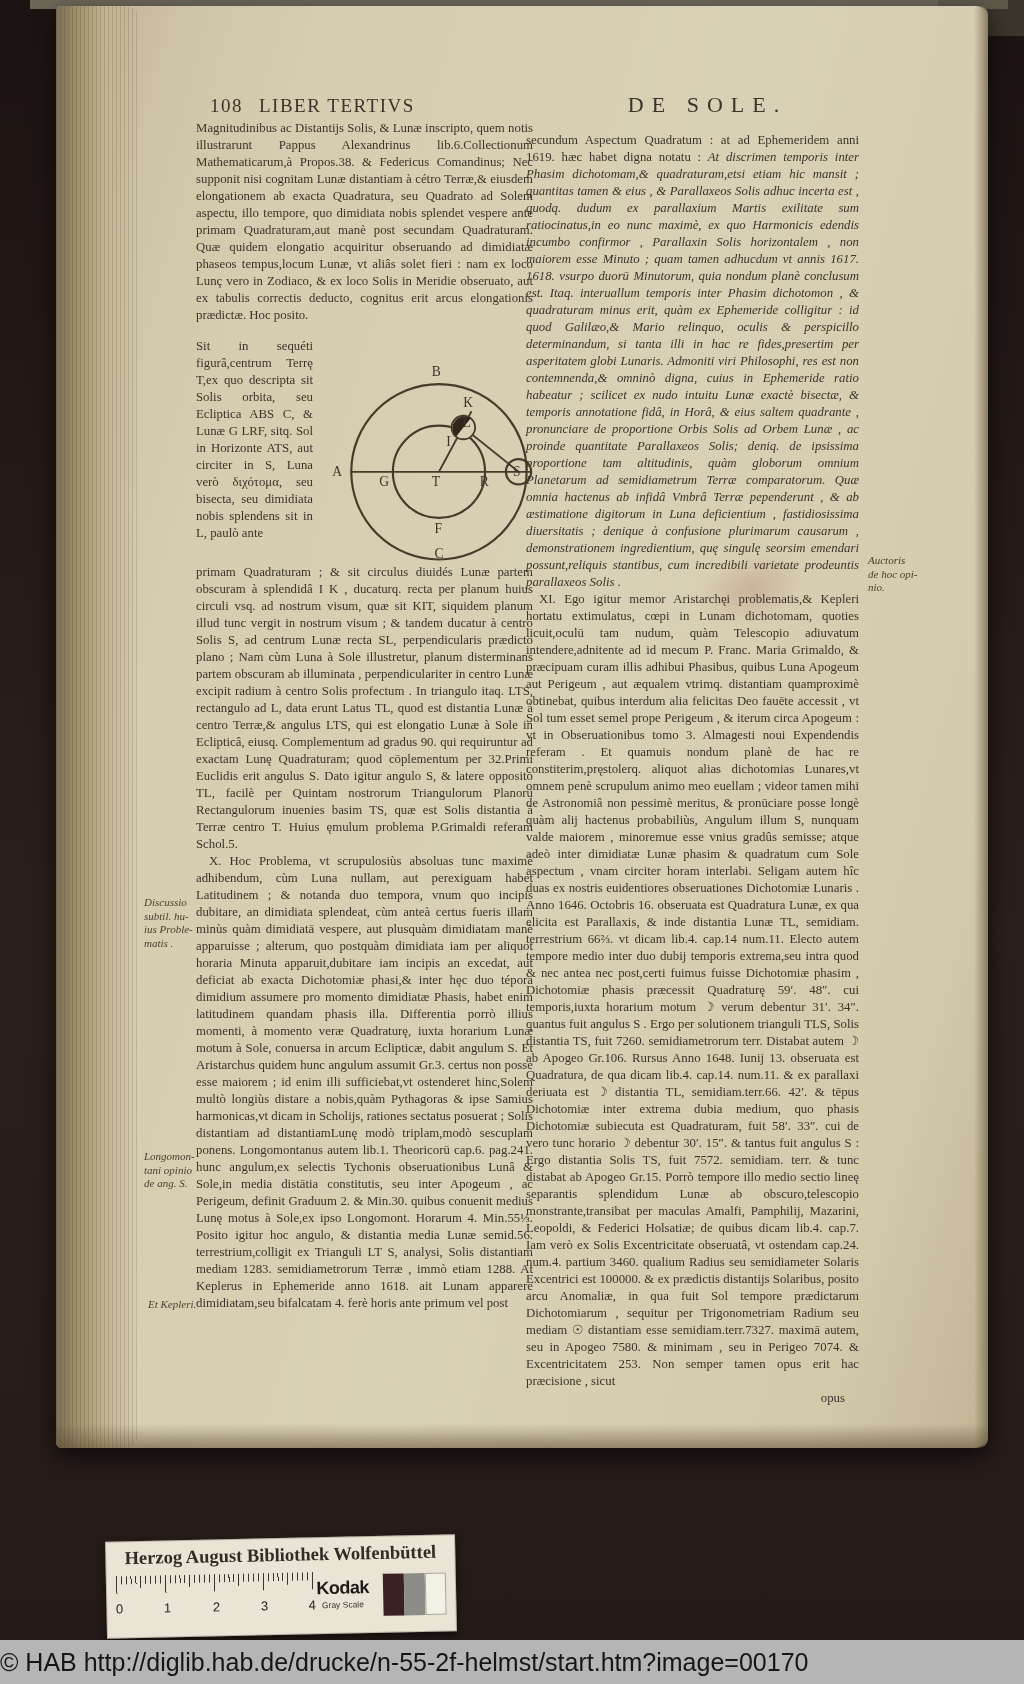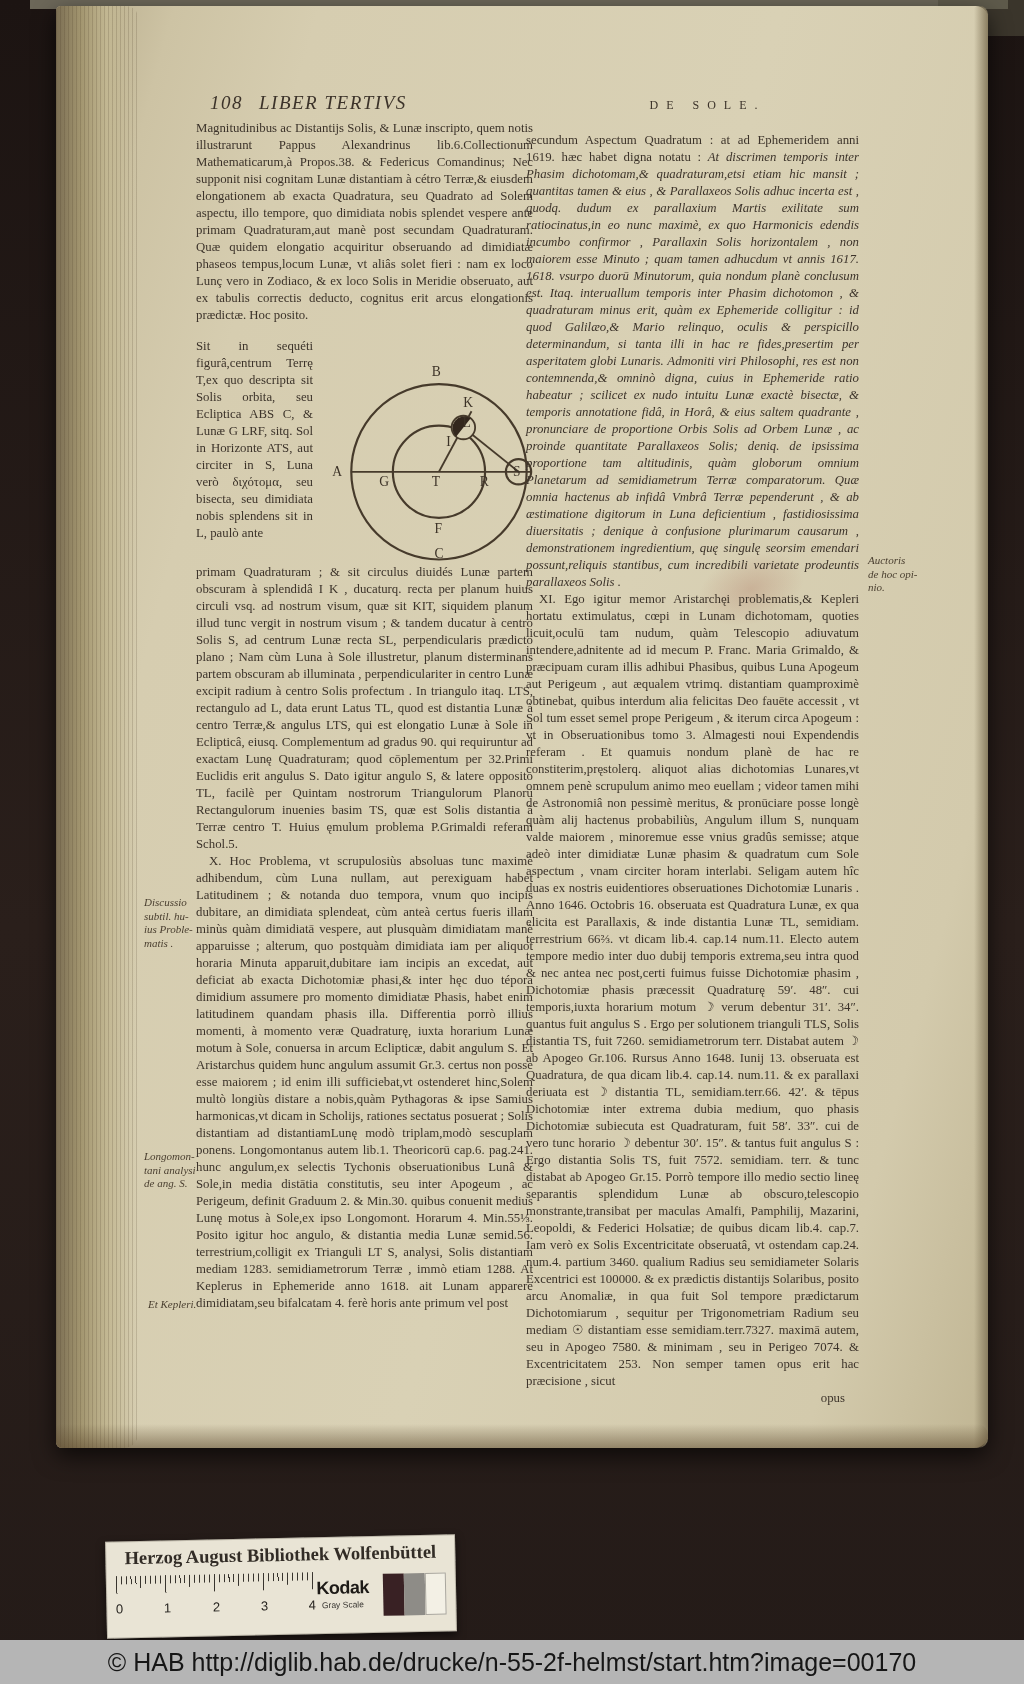--- a/index.html
+++ b/index.html
@@ -26,22 +26,22 @@
     background:linear-gradient(270deg,#8a7e61 0%,rgba(214,205,176,0) 100%);}
   .edge-bottom{position:absolute;left:0;right:0;bottom:0;height:24px;border-radius:inherit;
     background:linear-gradient(0deg,rgba(92,73,46,.55),rgba(92,73,46,0));}
   .stain{position:absolute;left:640px;top:548px;width:110px;height:70px;
     background:radial-gradient(ellipse at center,rgba(146,62,48,.20),rgba(146,62,48,0) 70%);
     transform:rotate(-18deg);}
 
   
   .textblock{position:absolute;left:140px;top:86px;width:678px;color:#3c332a;}
   .pagehead{display:flex;align-items:baseline;}
-  .ph-left{width:340px;display:flex;gap:16px;font-style:italic;font-size:19px;letter-spacing:1.5px;padding-left:14px;box-sizing:border-box;}
-  .ph-right{width:333px;margin-left:5px;text-align:center;font-size:12px;letter-spacing:8px;}
+  .ph-left{width:340px;display:flex;gap:16px;font-size:19px;letter-spacing:1.5px;padding-left:14px;box-sizing:border-box;}
+  .ph-right{width:333px;margin-left:5px;text-align:center;font-size:22px;letter-spacing:8px;}
   .col{position:absolute;top:28px;font-size:12.8px;line-height:17px;text-align:justify;}
   .col-left{left:0;width:337px;}
   .col-right{left:330px;width:333px;margin-top:12px;}
   .col p{margin:0;}
   .indent{text-indent:13px;}
   .ital{font-style:italic;}
   .fig-row{display:flex;margin-top:14px;}
   .fig-side{width:117px;margin-right:3px;}
   .fig-box{flex:1;}
   svg.diagram{display:block;width:217px;height:226px;}
@@ -76,21 +76,21 @@
   .kodak-word{font-family:"Liberation Sans",sans-serif;font-weight:bold;font-size:18px;letter-spacing:-.5px;color:#1d1a17;}
   .grayscale-word{font-family:"Liberation Sans",sans-serif;font-size:8.5px;color:#3a3733;margin-top:1px;}
   .swatches{display:flex;margin-top:3px;margin-left:6px;}
   .sw{width:21px;height:42px;}
   .sw-dark{background:#392124;}
   .sw-gray{background:#8e8c87;}
   .sw-white{background:#f3f0e5;border:1px solid #a9a69e;box-sizing:border-box;}
 
   
   .caption{position:absolute;left:0;bottom:0;width:100%;height:44px;background:#b5b5b5;
-    display:flex;align-items:center;justify-content:center;
+    display:flex;align-items:center;
     font-family:"Liberation Sans",sans-serif;font-size:25px;color:#161616;}
 </style>
 </head>
 <body>
 
 <div class="scan-strip"></div>
 <div class="scan-patch"></div>
 
 <div class="page">
   <div class="edge-left"></div>
@@ -144,21 +144,21 @@
       <p class="para indent">XI. Ego igitur memor Aristarchęi problematis,&amp; Kepleri hortatu extimulatus, cœpi in Lunam dichotomam, quoties licuit,oculū tam nudum, quàm Telescopio adiuvatum intendere,adnitente ad id mecum P. Franc. Maria Grimaldo, &amp; præcipuam curam illis adhibui Phasibus, quibus Luna Apogeum aut Perigeum , aut æqualem vtrimq. distantiam quamproximè obtinebat, quibus interdum alia felicitas Deo fauēte accessit , vt Sol tum esset semel prope Perigeum , &amp; iterum circa Apogeum : vt in Obseruationibus tomo 3. Almagesti noui Expendendis referam . Et quamuis nondum planè de hac re constiterim,pręstolerq. aliquot alias dichotomias Lunares,vt omnem penè scrupulum animo meo euellam ; videor tamen mihi de Astronomiâ non pessimè meritus, &amp; pronūciare posse longè quàm alij hactenus probabiliùs, Angulum illum S, nunquam valde maiorem , minoremue esse vnius gradûs semisse; atque adeò inter dimidiatæ Lunæ phasim &amp; quadratum cum Sole aspectum , vnam circiter horam interlabi. Seligam autem hîc duas ex nostris euidentiores obseruationes Dichotomiæ Lunaris . Anno 1646. Octobris 16. obseruata est Quadratura Lunæ, ex qua elicita est Parallaxis, &amp; inde distantia Lunæ TL, semidiam. terrestrium 66⅔. vt dicam lib.4. cap.14 num.11. Electo autem tempore medio inter duo dubij temporis extrema,seu intra quod &amp; nec antea nec post,certi fuimus fuisse Dichotomiæ phasim , Dichotomiæ phasis præcessit Quadraturę 59′. 48″. cui temporis,iuxta horarium motum ☽ verum debentur 31′. 34″. quantus fuit angulus S . Ergo per solutionem trianguli TLS, Solis distantia TS, fuit 7260. semidiametrorum terr. Distabat autem ☽ ab Apogeo Gr.106. Rursus Anno 1648. Iunij 13. obseruata est Quadratura, de qua dicam lib.4. cap.14. num.11. &amp; ex parallaxi deriuata est ☽ distantia TL, semidiam.terr.66. 42′. &amp; tēpus Dichotomiæ inter extrema dubia medium, quo phasis Dichotomiæ subiecuta est Quadraturam, fuit 58′. 33″. cui de vero tunc horario ☽ debentur 30′. 15″. &amp; tantus fuit angulus S : Ergo distantia Solis TS, fuit 7572. semidiam. terr. &amp; tunc distabat ab Apogeo Gr.15. Porrò tempore illo medio sectio lineę separantis splendidum Lunæ ab obscuro,telescopio monstrante,transibat per maculas Amalfi, Pamphilij, Mazarini, Leopoldi, &amp; Federici Holsatiæ; de quibus dicam lib.4. cap.7. Iam verò ex Solis Excentricitate obseruatâ, vt ostendam cap.24. num.4. partium 3460. qualium Radius seu semidiameter Solaris Excentrici est 100000. &amp; ex prædictis distantijs Solaribus, posito arcu Anomaliæ, in qua fuit Sol tempore prædictarum Dichotomiarum , sequitur per Trigonometriam Radium seu mediam ☉ distantiam esse semidiam.terr.7327. maximā autem, seu in Apogeo 7580. &amp; minimam , seu in Perigeo 7074. &amp; Excentricitatem 253. Non semper tamen opus erit hac præcisione , sicut</p>
       <div class="catchword">opus</div>
     </div>
   </div>
 
   <div class="note note-l1">Discussio
 subtil. hu-
 ius Proble-
 matis .</div>
   <div class="note note-l2">Longomon-
-tani analysi
+tani opinio
 de ang. S.</div>
   <div class="note note-l3">Et Kepleri.</div>
   <div class="note note-r1">Auctoris
 de hoc opi-
 nio.</div>
 </div>
 
 <div class="kodak-card">
   <div class="card-title">Herzog August Bibliothek Wolfenbüttel</div>
   <div class="card-row">

